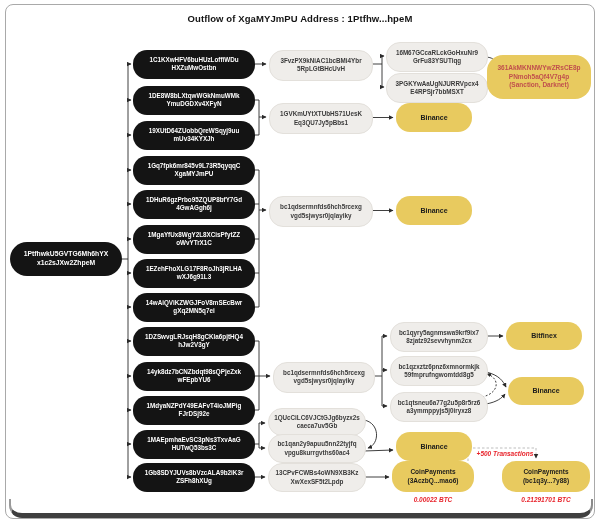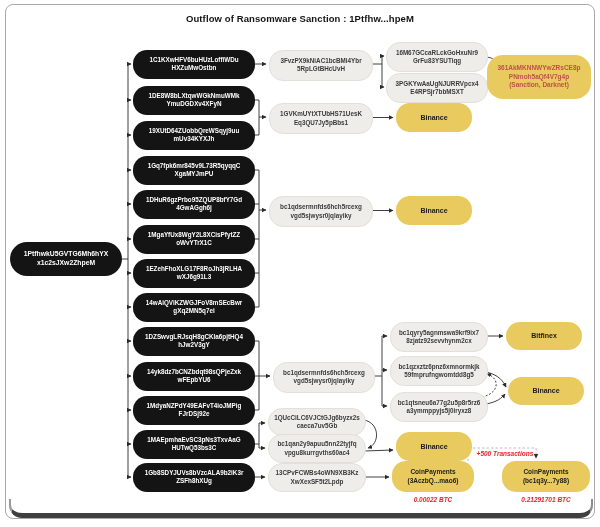--- a/index.html
+++ b/index.html
@@ -17,21 +17,21 @@
   .redlabel{position:absolute;color:#e8242c;font-size:6.5px;font-style:italic;font-weight:bold;text-align:center;white-space:nowrap;}
   svg.wires{position:absolute;left:0;top:0;pointer-events:none;}
 </style>
 </head>
 <body>
 
 <div id="stage">
   <div class="frame"></div>
   <div class="bottombar"></div>
 
-  <div class="title">Outflow of Ransomware Sanction : 1Ptfhw...hpeM</div>
+  <div class="title">Outflow of XgaMYJmPU Address : 1Ptfhw...hpeM</div>
 
   <svg class="wires" width="600" height="527" viewBox="0 0 600 527">
     <defs>
       <marker id="ah" markerWidth="6" markerHeight="6" refX="4.5" refY="2.5" orient="auto">
         <path d="M0,0 L5,2.5 L0,5 z" fill="#2a2a2a"></path>
       </marker>
     </defs>
     <g stroke="#2a2a2a" stroke-width="0.9" fill="none">
 
       <path d="M122,259 L128,259 M128,64 L128,477"></path>

